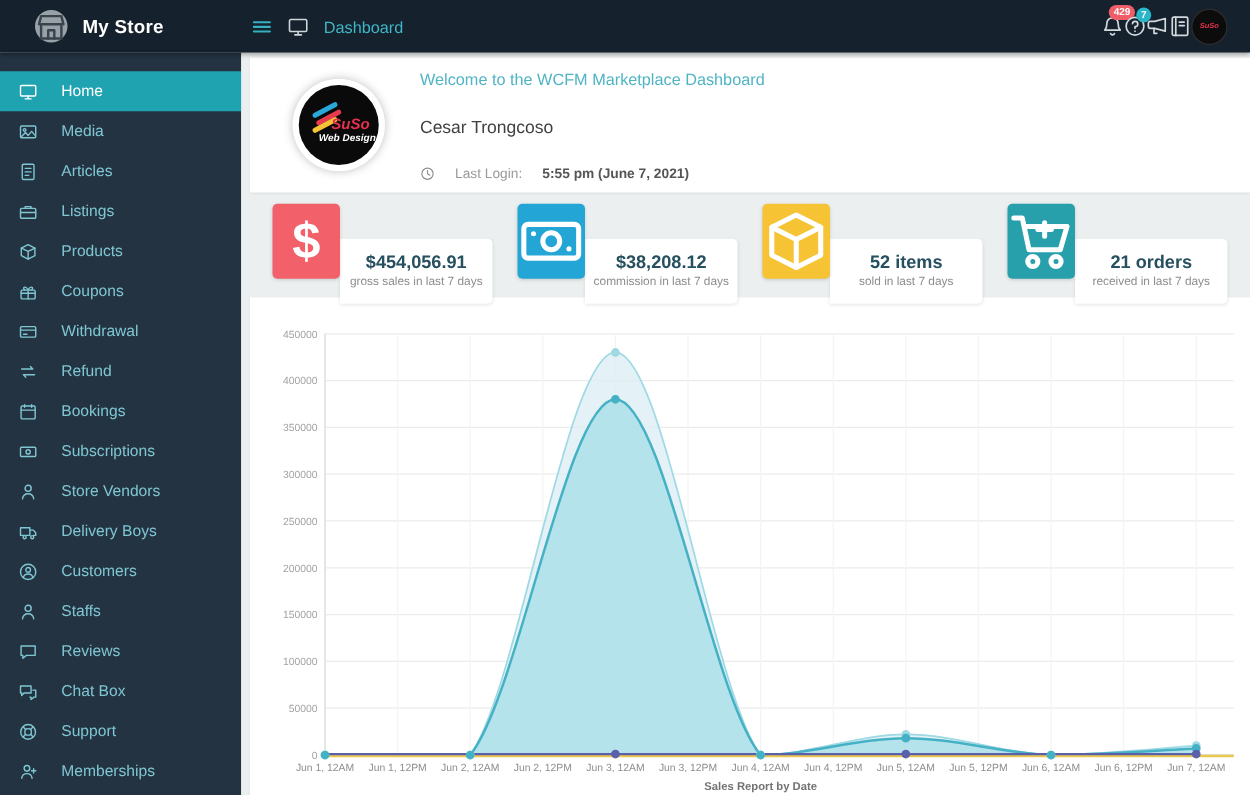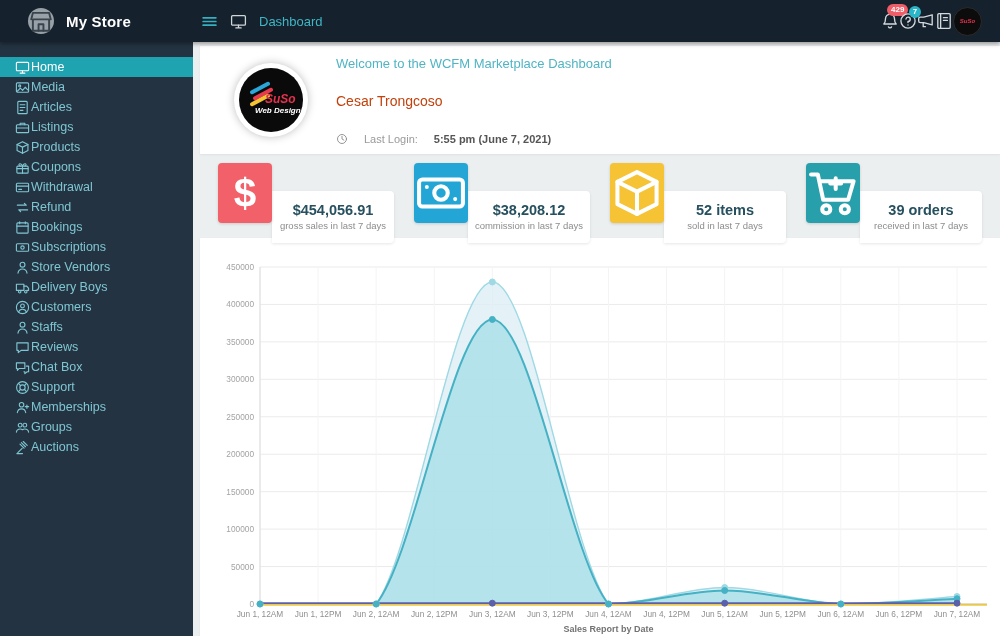--- a/index.html
+++ b/index.html
@@ -23,42 +23,42 @@
   .badge-red{position:absolute;top:-8px;left:6px;background:#ef5e68;color:#fff;font-size:8px;
     line-height:10px;padding:1px 4px;border-radius:7px;font-weight:bold;}
   .badge-teal{position:absolute;top:-6px;left:10px;background:#29b6c8;color:#fff;font-size:8px;
     width:12px;height:12px;line-height:12px;border-radius:50%;text-align:center;font-weight:bold;}
   .user-avatar{width:27px;height:27px;border-radius:50%;background:#0c0c0c;border:1px solid #2c2c2c;
     display:flex;align-items:center;justify-content:center;color:#e3314e;font-size:6px;
     font-style:italic;font-weight:bold;cursor:pointer;}
   
   .sidebar{position:absolute;top:42px;left:0;width:193px;height:594px;background:#243341;
     padding-top:15px;box-sizing:border-box;}
-  .side-item{height:20px;display:flex;align-items:center;gap:1px;padding-left:15px;
+  .side-item{height:32px;display:flex;align-items:center;gap:19px;padding-left:15px;
     color:#7fc6d3;font-size:12.5px;cursor:pointer;}
   .side-item .s-icon{width:15px;height:15px;flex:0 0 15px;}
   .side-item .s-icon svg{width:15px;height:15px;}
   .side-item.active{background:#1fa3b1;color:#ffffff;}
   
   .main{position:absolute;top:42px;left:193px;width:807px;height:594px;background:#ecefef;}
   .panel{background:#ffffff;box-shadow:0 1px 2px rgba(0,0,0,.06);}
   .welcome{margin:4px 0 0 7px;width:800px;height:108px;display:flex;align-items:center;
     padding-left:34px;box-sizing:border-box;}
   .logo-ring{width:74px;height:74px;border-radius:50%;background:#fff;
     box-shadow:0 0 8px rgba(0,0,0,.25);display:flex;align-items:center;justify-content:center;}
   .logo-disc{width:64px;height:64px;border-radius:50%;background:#0a0a0a;position:relative;overflow:hidden;}
   .logo-disc .bar{position:absolute;width:22px;height:4px;border-radius:2px;transform:rotate(-28deg);}
   .bar1{background:#2aa7d8;top:18px;left:10px;}
   .bar2{background:#e83a4e;top:24px;left:13px;}
   .bar3{background:#f5c333;top:30px;left:10px;}
   .logo-t1{position:absolute;top:24px;left:26px;color:#e3314e;font-size:12px;font-weight:bold;font-style:italic;}
   .logo-t2{position:absolute;top:38px;left:16px;color:#ffffff;font-size:8px;font-weight:bold;font-style:italic;}
   .welcome-text{margin-left:28px;}
   .welcome-title{color:#50b4c4;font-size:13px;margin-bottom:22px;}
-  .welcome-name{color:#c2410c;font-size:14px;margin-bottom:24px;}
+  .welcome-name{color:#404040;font-size:14px;margin-bottom:24px;}
   .last-login{display:flex;align-items:center;gap:16px;font-size:11px;color:#9a9a9a;}
   .last-login .clock{width:12px;height:12px;color:#8a8a8a;}
   .last-login .clock svg{width:12px;height:12px;display:block;}
   .last-login b{color:#555;font-weight:bold;}
   
   .stats-row{display:flex;gap:20px;margin:9px 18px 0 25px;}
   .stat-card{flex:1;height:60px;display:flex;align-items:center;}
   .stat-icon{width:54px;height:60px;border-radius:4px;display:flex;align-items:center;
     justify-content:center;color:#fff;z-index:2;box-shadow:0 1px 3px rgba(0,0,0,.15);}
   .stat-icon svg{width:22px;height:22px;}
@@ -335,21 +335,21 @@
       <div class="stat-card">
         <div class="stat-icon" style="background: rgb(39, 160, 172);">
           <svg viewBox="0 0 16 16" fill="none" stroke="currentColor" stroke-width="1.2" stroke-linecap="round" stroke-linejoin="round" style="width:100%;height:100%">
             <path d="M1.5 2.5h2l1.6 7.5h7.4l1.6-5.5H4.3"></path>
             <circle cx="6" cy="12.8" r="1.2"></circle>
             <circle cx="11.5" cy="12.8" r="1.2"></circle>
             <path d="M7.2 5.2h3.2M8.8 3.6v3.2"></path>
           </svg>
         </div>
         <div class="stat-body">
-          <div class="stat-value">39 orders</div>
+          <div class="stat-value">21 orders</div>
           <div class="stat-label">received in last 7 days</div>
         </div>
       </div>
     </div>
 
   <div class="panel chart-panel">
     <div class="chart-wrap" id="chart-wrap">
         <svg width="778" height="384" viewBox="0 0 778 384">
           <line x1="48" y1="352" x2="775" y2="352" stroke="#c4c9cc" stroke-width="1"></line>
           <text x="42" y="355" text-anchor="end" font-size="8.3" fill="#a3a3a3" font-family="Liberation Sans, sans-serif">0</text>

